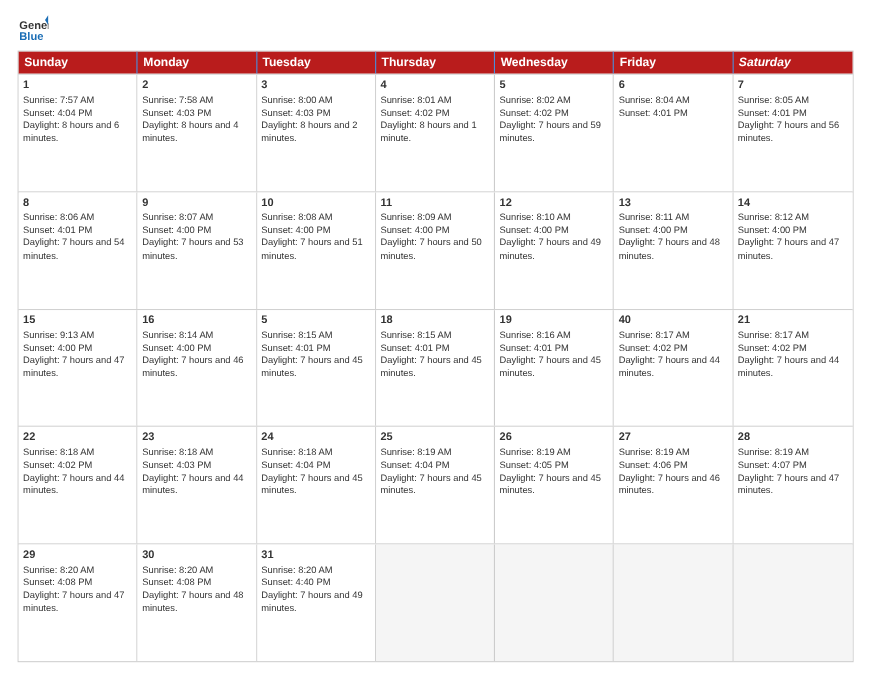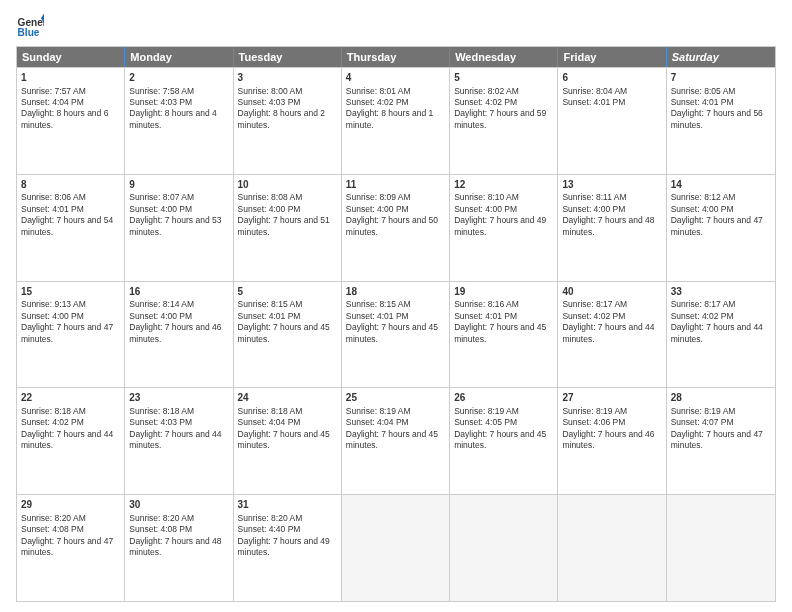--- a/index.html
+++ b/index.html
@@ -47,21 +47,21 @@
     }
     .calendar {
       flex: 1;
       display: flex;
       flex-direction: column;
       border: 1px solid #ccc;
     }
     .cal-header {
       display: grid;
       grid-template-columns: repeat(7, 1fr);
-      background: #737373;
+      background: #b91c1c;
     }
     .cal-header-cell {
       color: #fff;
       font-size: 11px;
       font-weight: bold;
       padding: 4px 5px;
       border-right: 1px solid #4a8edb;
       text-align: left;
     }
     .cal-header-cell:last-child { border-right: none; font-style: italic; }
@@ -141,21 +141,21 @@
           <div class="cal-cell"><span class="day-num">13</span><span>Sunrise: 8:11 AM</span><br><span>Sunset: 4:00 PM</span><br><span>Daylight: 7 hours and 48 minutes.</span></div>
           <div class="cal-cell"><span class="day-num">14</span><span>Sunrise: 8:12 AM</span><br><span>Sunset: 4:00 PM</span><br><span>Daylight: 7 hours and 47 minutes.</span></div>
         </div>
         <div class="cal-week">
           <div class="cal-cell"><span class="day-num">15</span><span>Sunrise: 9:13 AM</span><br><span>Sunset: 4:00 PM</span><br><span>Daylight: 7 hours and 47 minutes.</span></div>
           <div class="cal-cell"><span class="day-num">16</span><span>Sunrise: 8:14 AM</span><br><span>Sunset: 4:00 PM</span><br><span>Daylight: 7 hours and 46 minutes.</span></div>
           <div class="cal-cell"><span class="day-num">5</span><span>Sunrise: 8:15 AM</span><br><span>Sunset: 4:01 PM</span><br><span>Daylight: 7 hours and 45 minutes.</span></div>
           <div class="cal-cell"><span class="day-num">18</span><span>Sunrise: 8:15 AM</span><br><span>Sunset: 4:01 PM</span><br><span>Daylight: 7 hours and 45 minutes.</span></div>
           <div class="cal-cell"><span class="day-num">19</span><span>Sunrise: 8:16 AM</span><br><span>Sunset: 4:01 PM</span><br><span>Daylight: 7 hours and 45 minutes.</span></div>
           <div class="cal-cell"><span class="day-num">40</span><span>Sunrise: 8:17 AM</span><br><span>Sunset: 4:02 PM</span><br><span>Daylight: 7 hours and 44 minutes.</span></div>
-          <div class="cal-cell"><span class="day-num">33</span><span>Sunrise: 8:17 AM</span><br><span>Sunset: 4:02 PM</span><br><span>Daylight: 7 hours and 44 minutes.</span></div>
+          <div class="cal-cell"><span class="day-num">21</span><span>Sunrise: 8:17 AM</span><br><span>Sunset: 4:02 PM</span><br><span>Daylight: 7 hours and 44 minutes.</span></div>
         </div>
         <div class="cal-week">
           <div class="cal-cell"><span class="day-num">22</span><span>Sunrise: 8:18 AM</span><br><span>Sunset: 4:02 PM</span><br><span>Daylight: 7 hours and 44 minutes.</span></div>
           <div class="cal-cell"><span class="day-num">23</span><span>Sunrise: 8:18 AM</span><br><span>Sunset: 4:03 PM</span><br><span>Daylight: 7 hours and 44 minutes.</span></div>
           <div class="cal-cell"><span class="day-num">24</span><span>Sunrise: 8:18 AM</span><br><span>Sunset: 4:04 PM</span><br><span>Daylight: 7 hours and 45 minutes.</span></div>
           <div class="cal-cell"><span class="day-num">25</span><span>Sunrise: 8:19 AM</span><br><span>Sunset: 4:04 PM</span><br><span>Daylight: 7 hours and 45 minutes.</span></div>
           <div class="cal-cell"><span class="day-num">26</span><span>Sunrise: 8:19 AM</span><br><span>Sunset: 4:05 PM</span><br><span>Daylight: 7 hours and 45 minutes.</span></div>
           <div class="cal-cell"><span class="day-num">27</span><span>Sunrise: 8:19 AM</span><br><span>Sunset: 4:06 PM</span><br><span>Daylight: 7 hours and 46 minutes.</span></div>
           <div class="cal-cell"><span class="day-num">28</span><span>Sunrise: 8:19 AM</span><br><span>Sunset: 4:07 PM</span><br><span>Daylight: 7 hours and 47 minutes.</span></div>
         </div>

